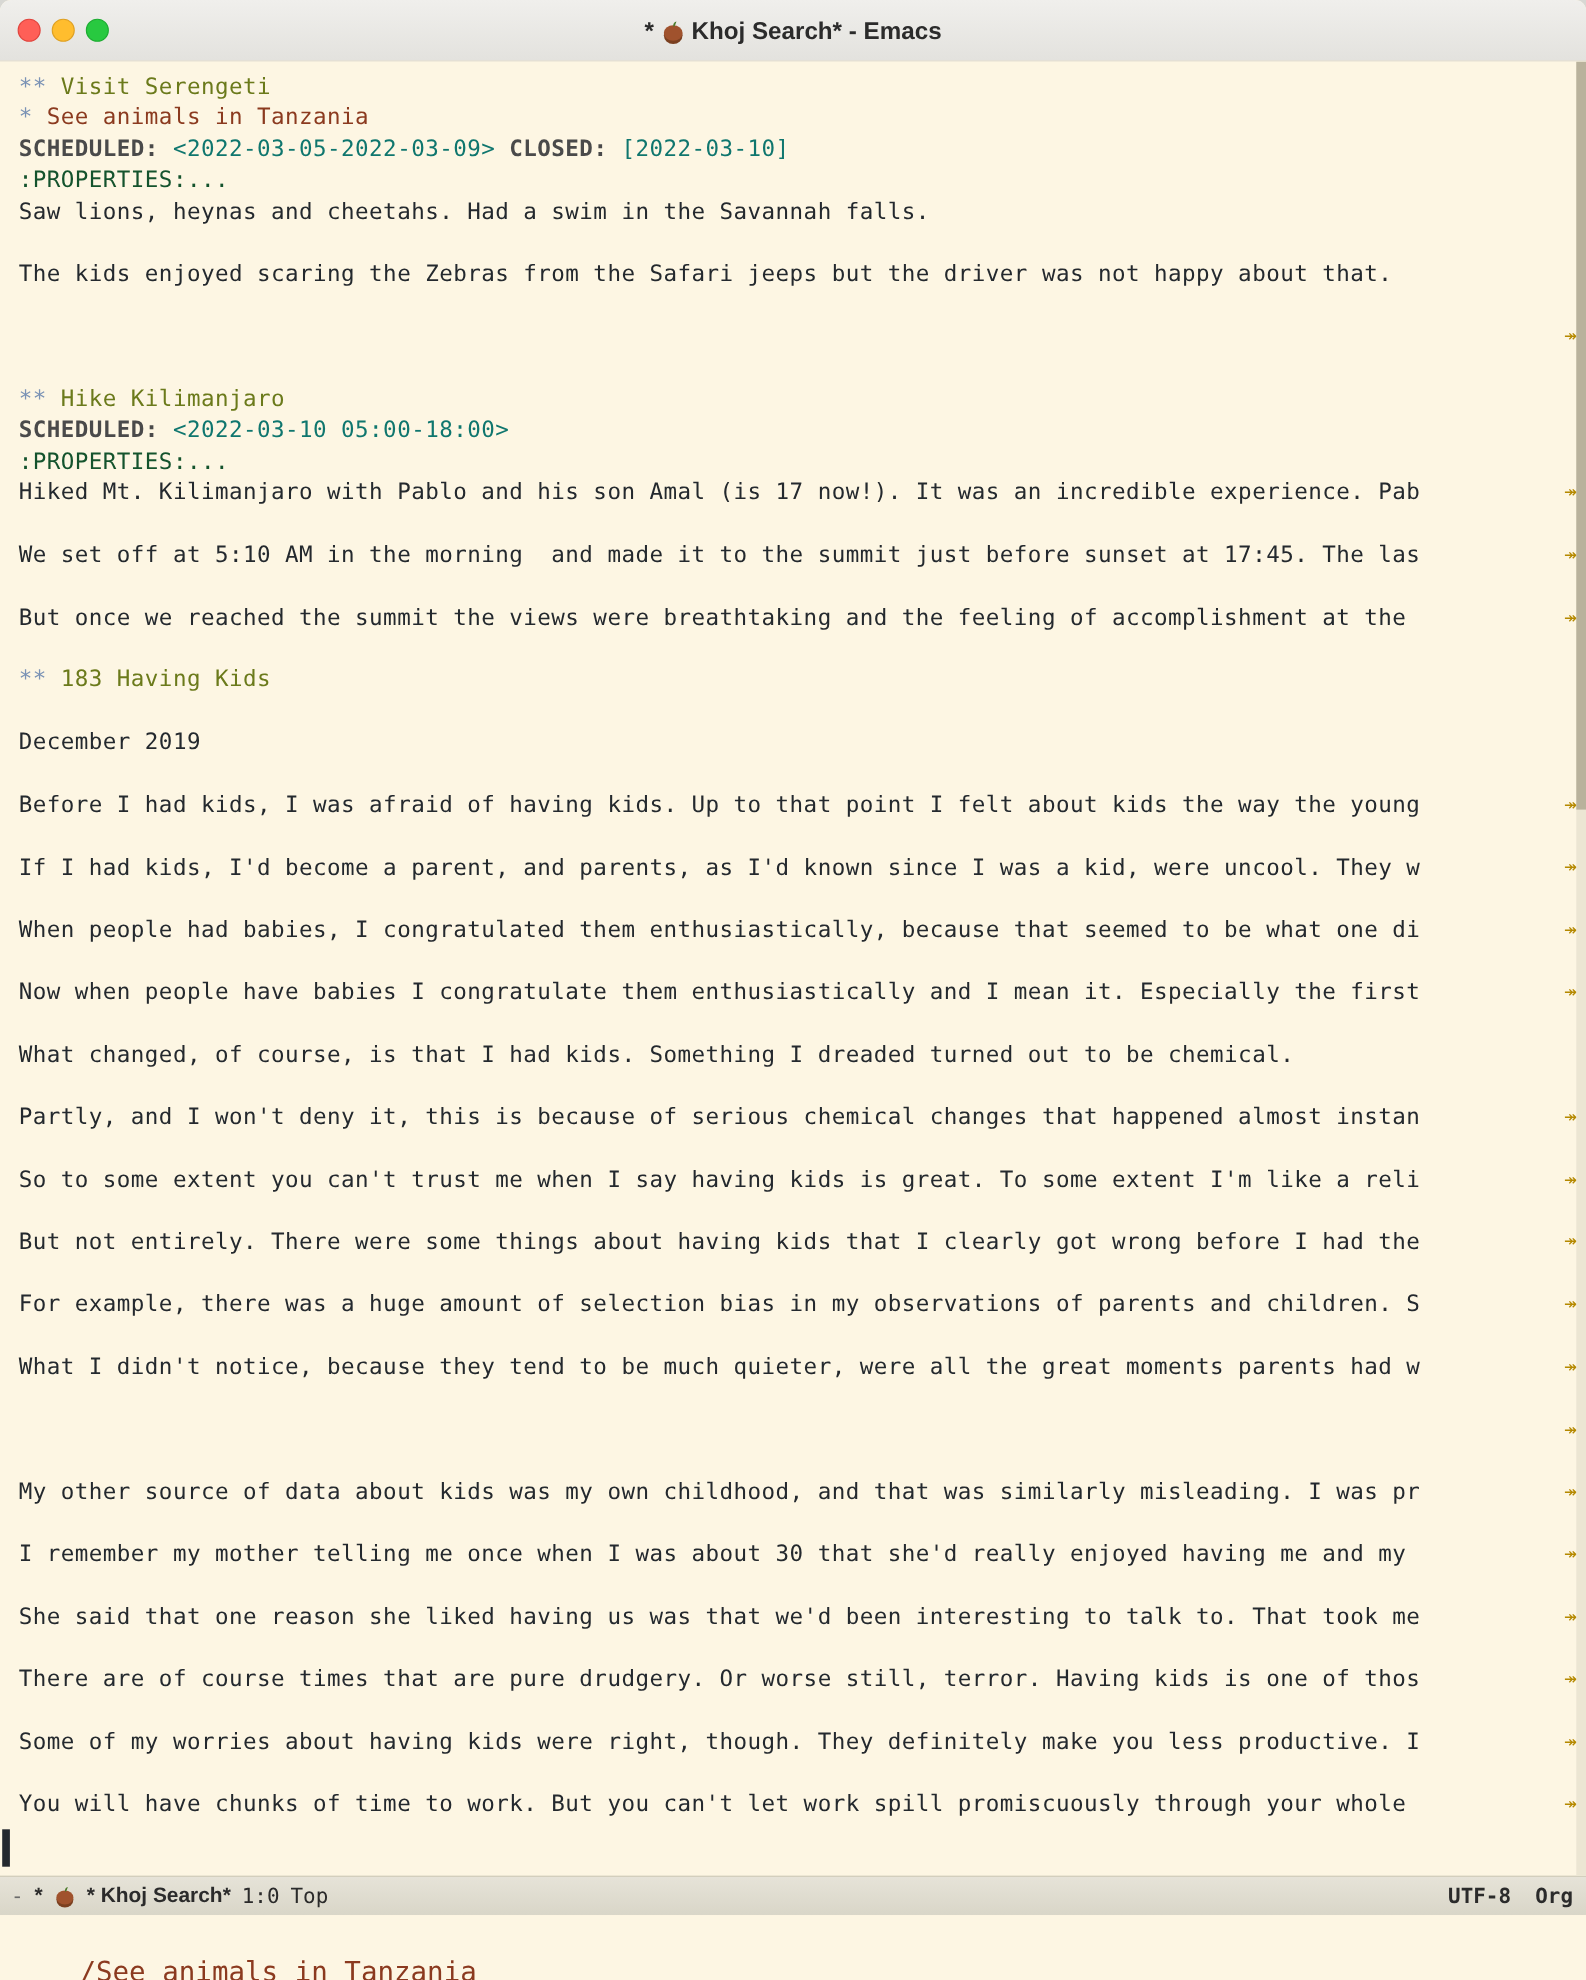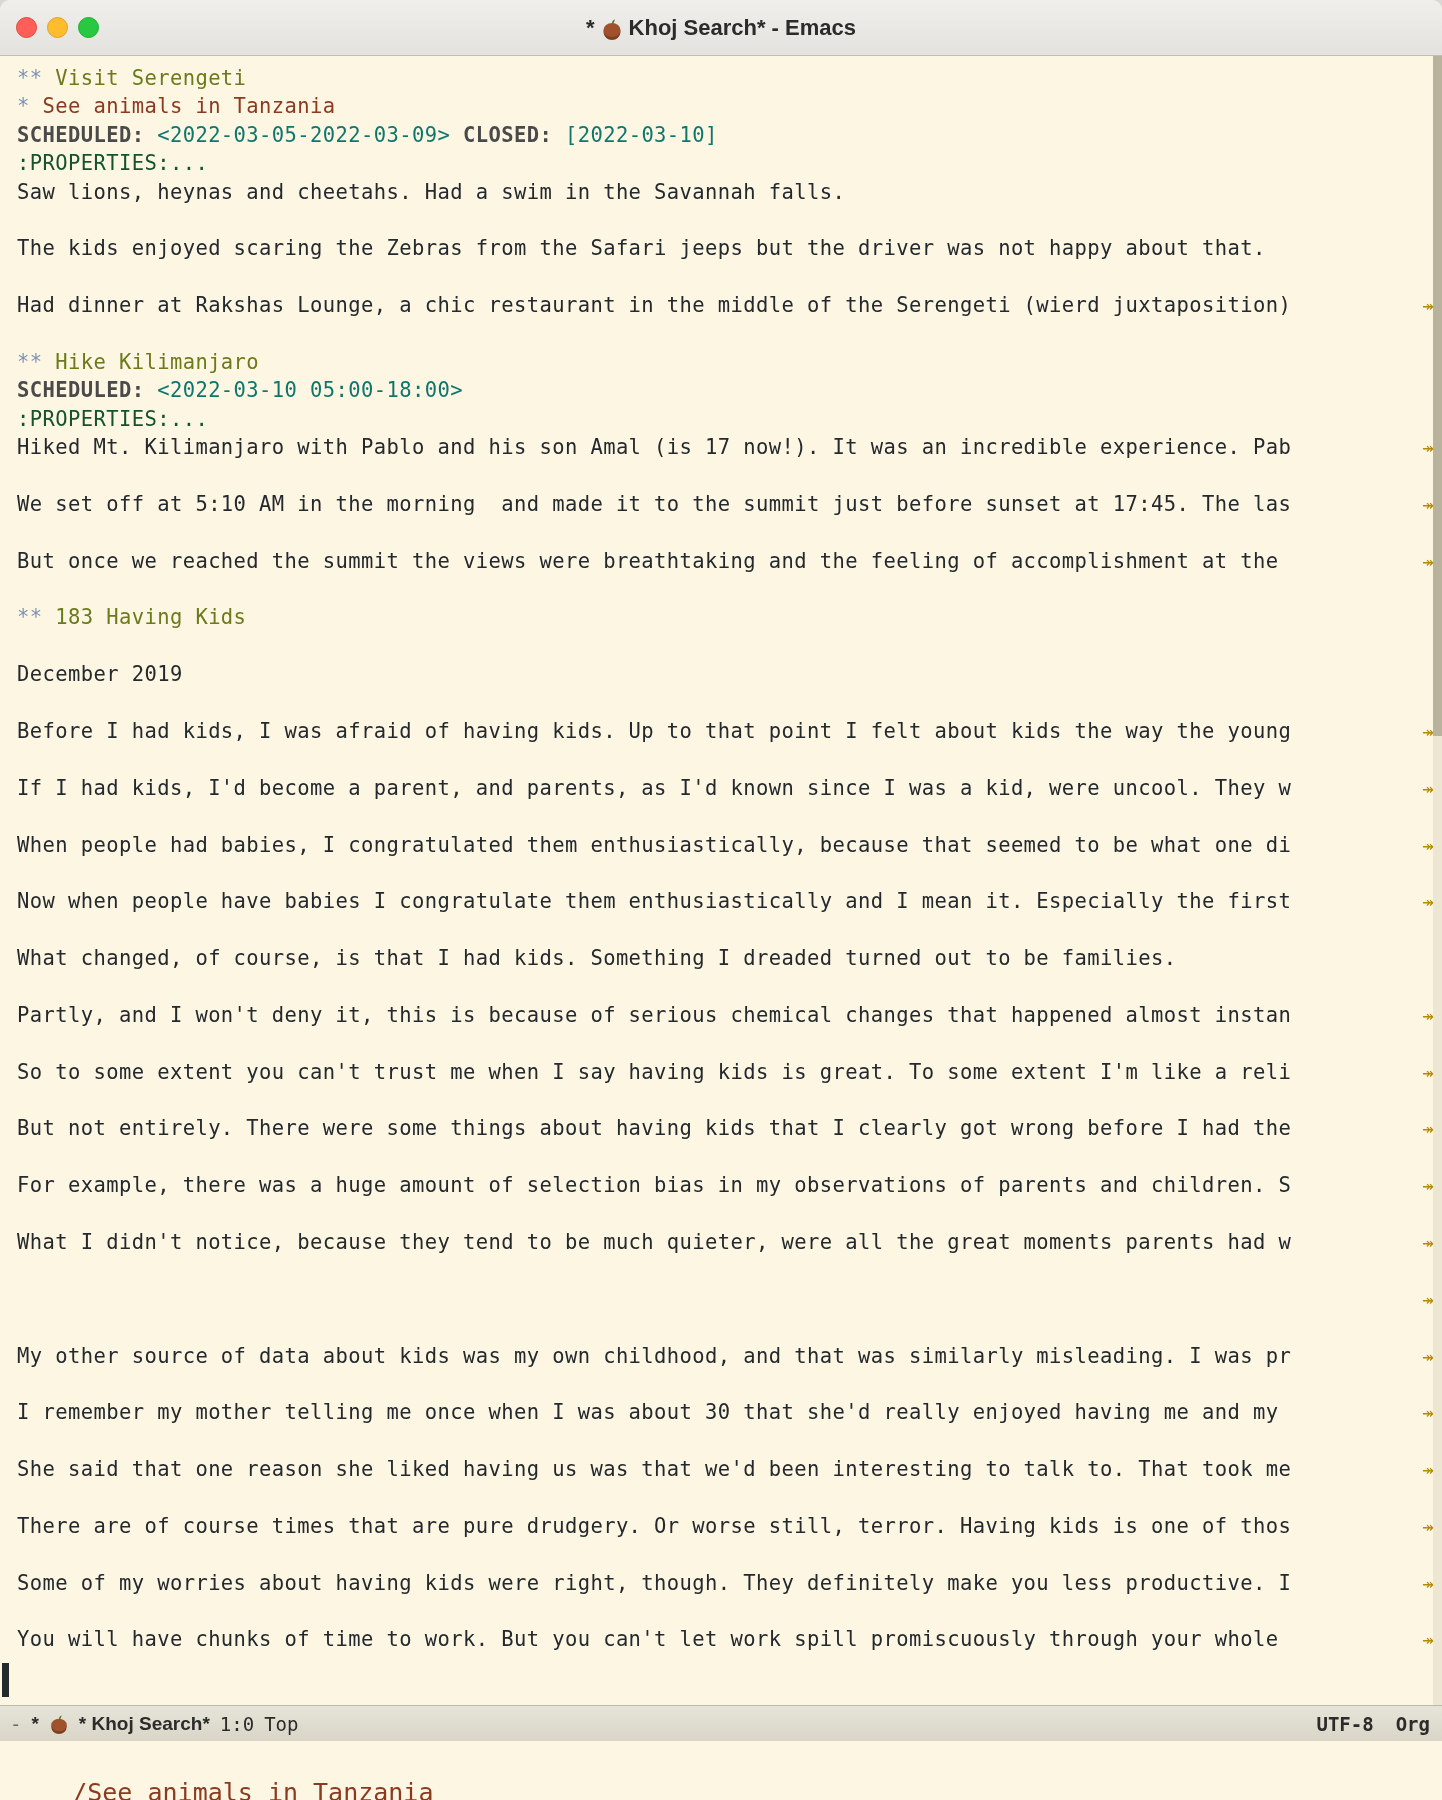--- a/index.html
+++ b/index.html
@@ -193,21 +193,21 @@
       <div class="thumb"></div>
     </div>
   <div class="line"><span class="stars">**</span><span class="h2"> Visit Serengeti</span></div>
       <div class="line"><span class="stars">*</span><span class="h1"> See animals in Tanzania</span></div>
       <div class="line"><span class="kw">SCHEDULED:</span><span class="link"> &lt;2022-03-05-2022-03-09&gt; </span><span class="kw">CLOSED:</span><span class="link"> [2022-03-10]</span></div>
       <div class="line"><span class="props">:PROPERTIES:...</span></div>
       <div class="line"><span>Saw lions, heynas and cheetahs. Had a swim in the Savannah falls.</span></div>
       <div class="line blank"><span></span></div>
       <div class="line"><span>The kids enjoyed scaring the Zebras from the Safari jeeps but the driver was not happy about that.</span></div>
       <div class="line blank"><span></span></div>
-      <div class="line"><span>Had dinner at Rakshas Lounge, a chic restaurant in the middle of the Serengeti (wierd juxtaposition)</span><span class="cont">↠</span></div>
+      <div class="line"><span class="cont">↠</span></div>
       <div class="line blank"><span></span></div>
       <div class="line"><span class="stars">**</span><span class="h2"> Hike Kilimanjaro</span></div>
       <div class="line"><span class="kw">SCHEDULED:</span><span class="link"> &lt;2022-03-10 05:00-18:00&gt;</span></div>
       <div class="line"><span class="props">:PROPERTIES:...</span></div>
       <div class="line"><span>Hiked Mt. Kilimanjaro with Pablo and his son Amal (is 17 now!). It was an incredible experience. Pab</span><span class="cont">↠</span></div>
       <div class="line blank"><span></span></div>
       <div class="line"><span>We set off at 5:10 AM in the morning  and made it to the summit just before sunset at 17:45. The las</span><span class="cont">↠</span></div>
       <div class="line blank"><span></span></div>
       <div class="line"><span>But once we reached the summit the views were breathtaking and the feeling of accomplishment at the </span><span class="cont">↠</span></div>
       <div class="line blank"><span></span></div>
@@ -216,21 +216,21 @@
       <div class="line"><span>December 2019</span></div>
       <div class="line blank"><span></span></div>
       <div class="line"><span>Before I had kids, I was afraid of having kids. Up to that point I felt about kids the way the young</span><span class="cont">↠</span></div>
       <div class="line blank"><span></span></div>
       <div class="line"><span>If I had kids, I'd become a parent, and parents, as I'd known since I was a kid, were uncool. They w</span><span class="cont">↠</span></div>
       <div class="line blank"><span></span></div>
       <div class="line"><span>When people had babies, I congratulated them enthusiastically, because that seemed to be what one di</span><span class="cont">↠</span></div>
       <div class="line blank"><span></span></div>
       <div class="line"><span>Now when people have babies I congratulate them enthusiastically and I mean it. Especially the first</span><span class="cont">↠</span></div>
       <div class="line blank"><span></span></div>
-      <div class="line"><span>What changed, of course, is that I had kids. Something I dreaded turned out to be families.</span></div>
+      <div class="line"><span>What changed, of course, is that I had kids. Something I dreaded turned out to be chemical.</span></div>
       <div class="line blank"><span></span></div>
       <div class="line"><span>Partly, and I won't deny it, this is because of serious chemical changes that happened almost instan</span><span class="cont">↠</span></div>
       <div class="line blank"><span></span></div>
       <div class="line"><span>So to some extent you can't trust me when I say having kids is great. To some extent I'm like a reli</span><span class="cont">↠</span></div>
       <div class="line blank"><span></span></div>
       <div class="line"><span>But not entirely. There were some things about having kids that I clearly got wrong before I had the</span><span class="cont">↠</span></div>
       <div class="line blank"><span></span></div>
       <div class="line"><span>For example, there was a huge amount of selection bias in my observations of parents and children. S</span><span class="cont">↠</span></div>
       <div class="line blank"><span></span></div>
       <div class="line"><span>What I didn't notice, because they tend to be much quieter, were all the great moments parents had w</span><span class="cont">↠</span></div>

